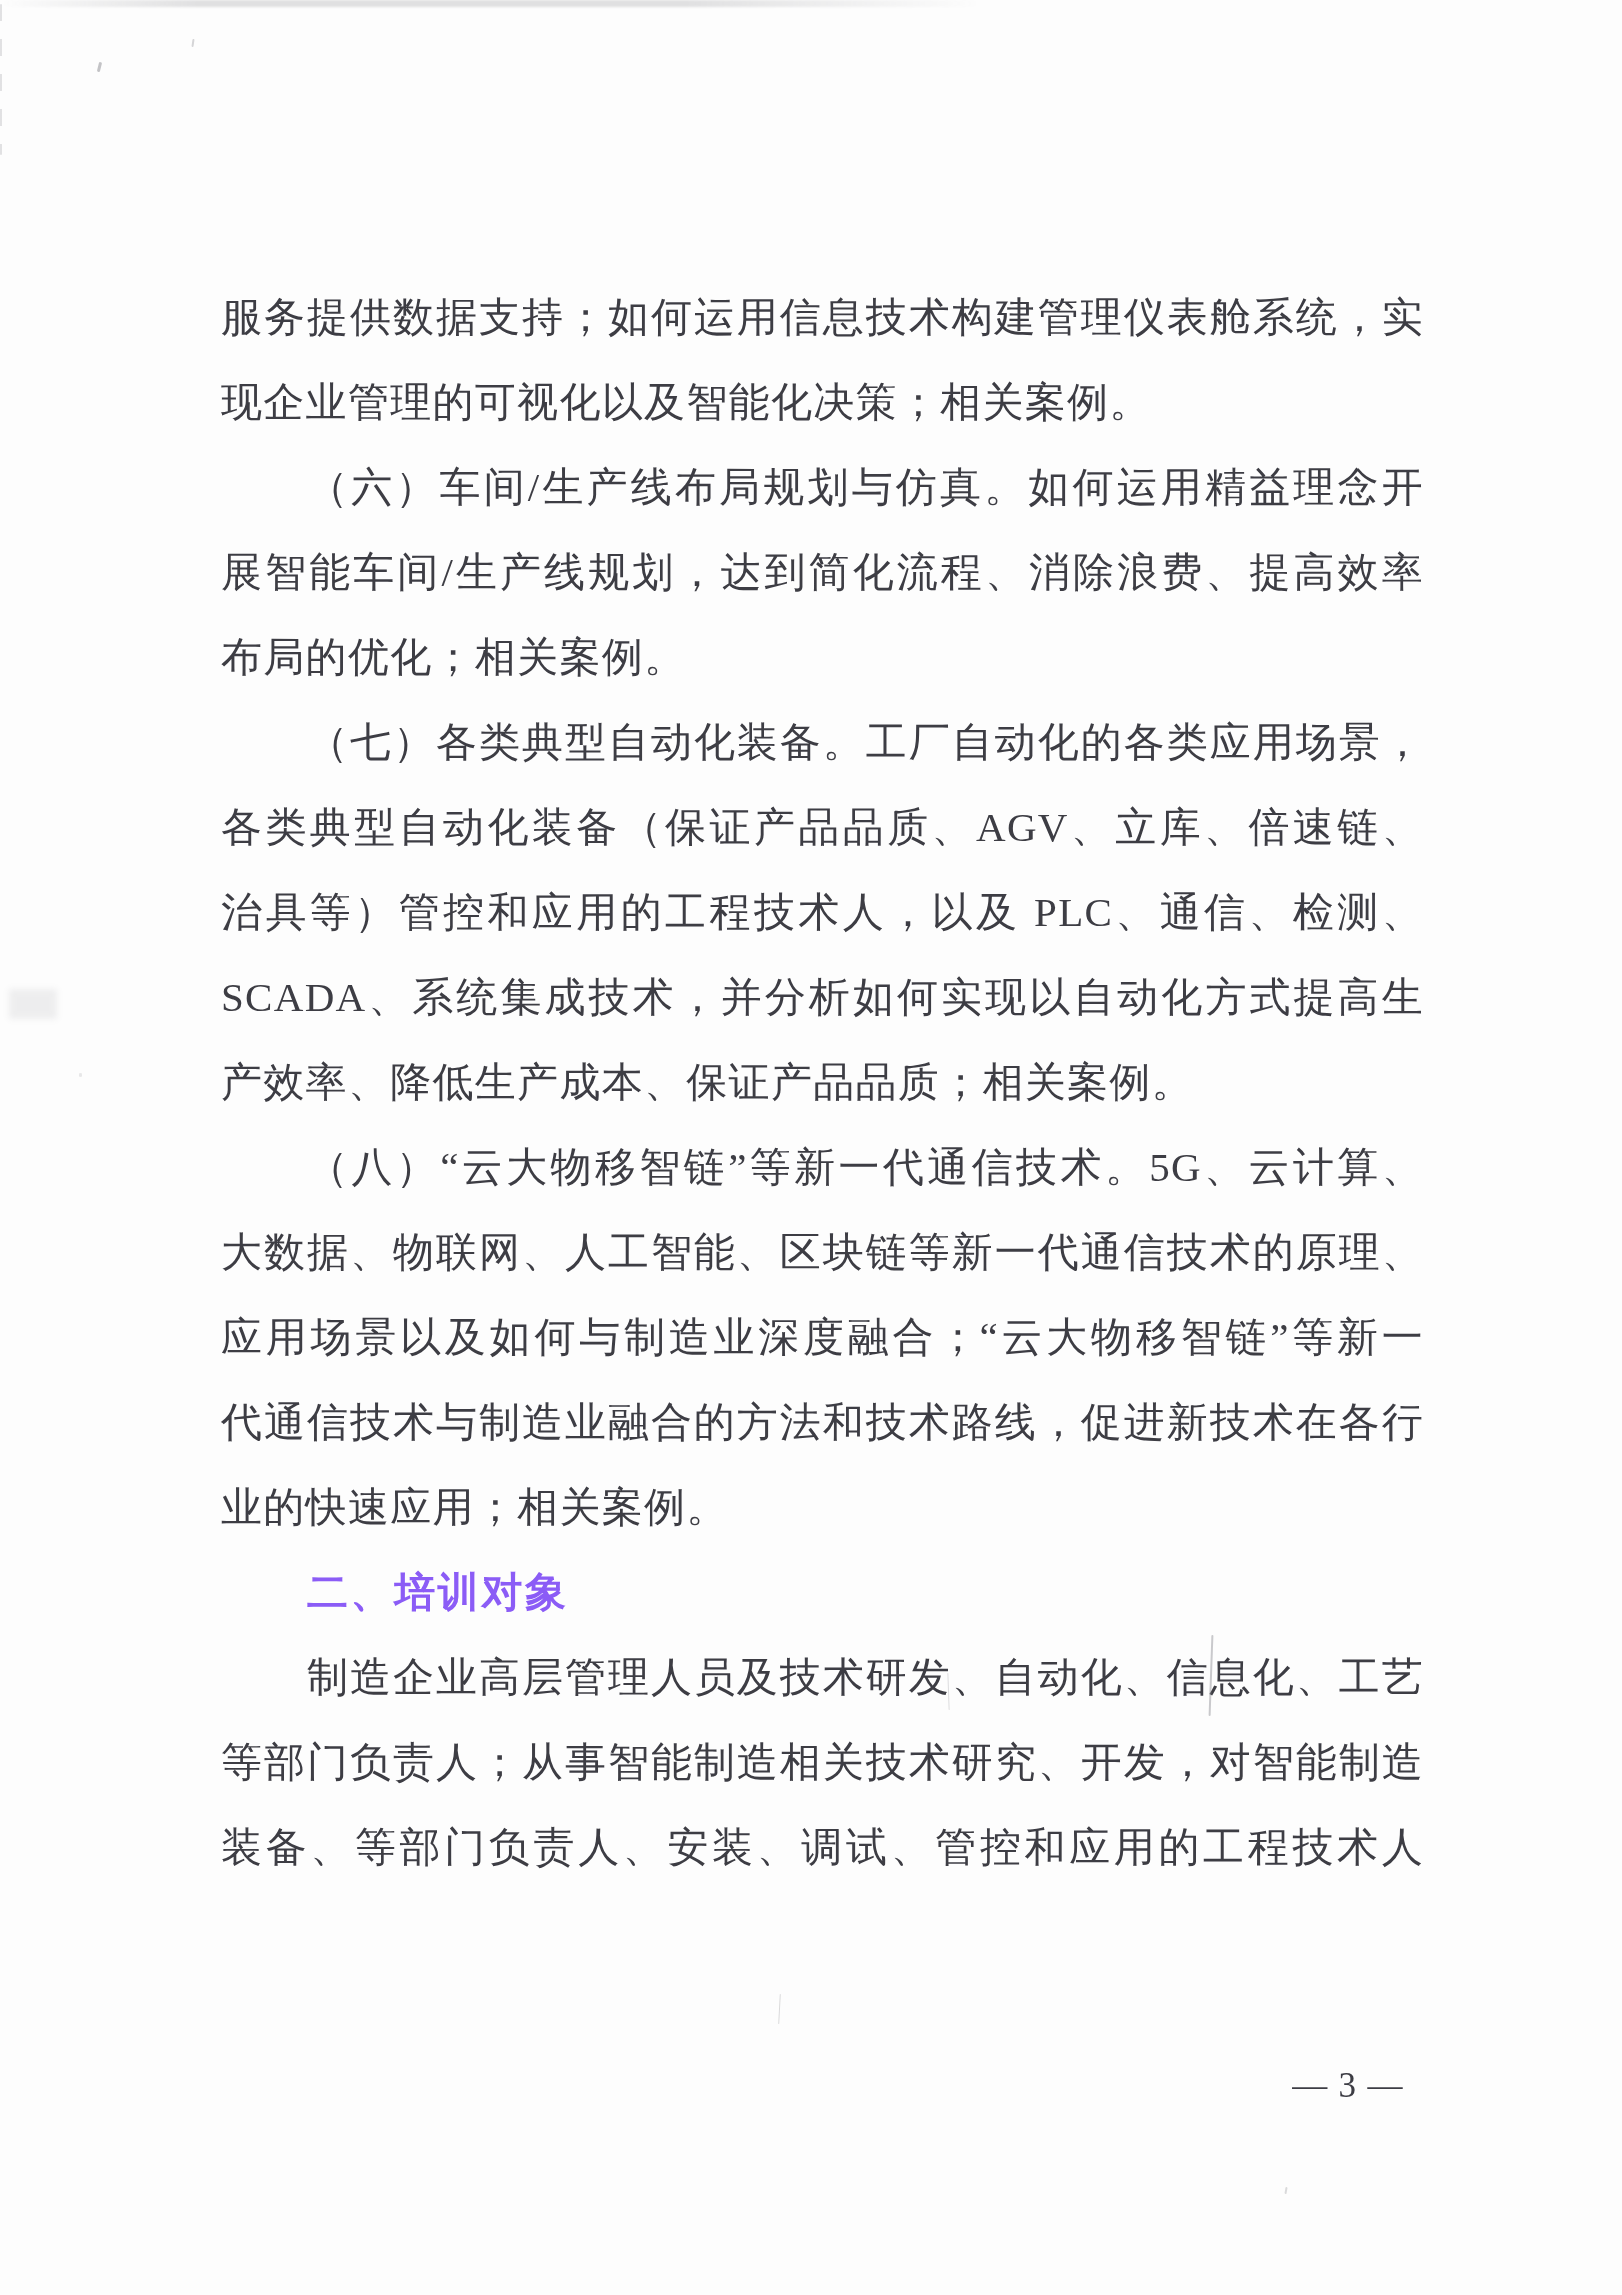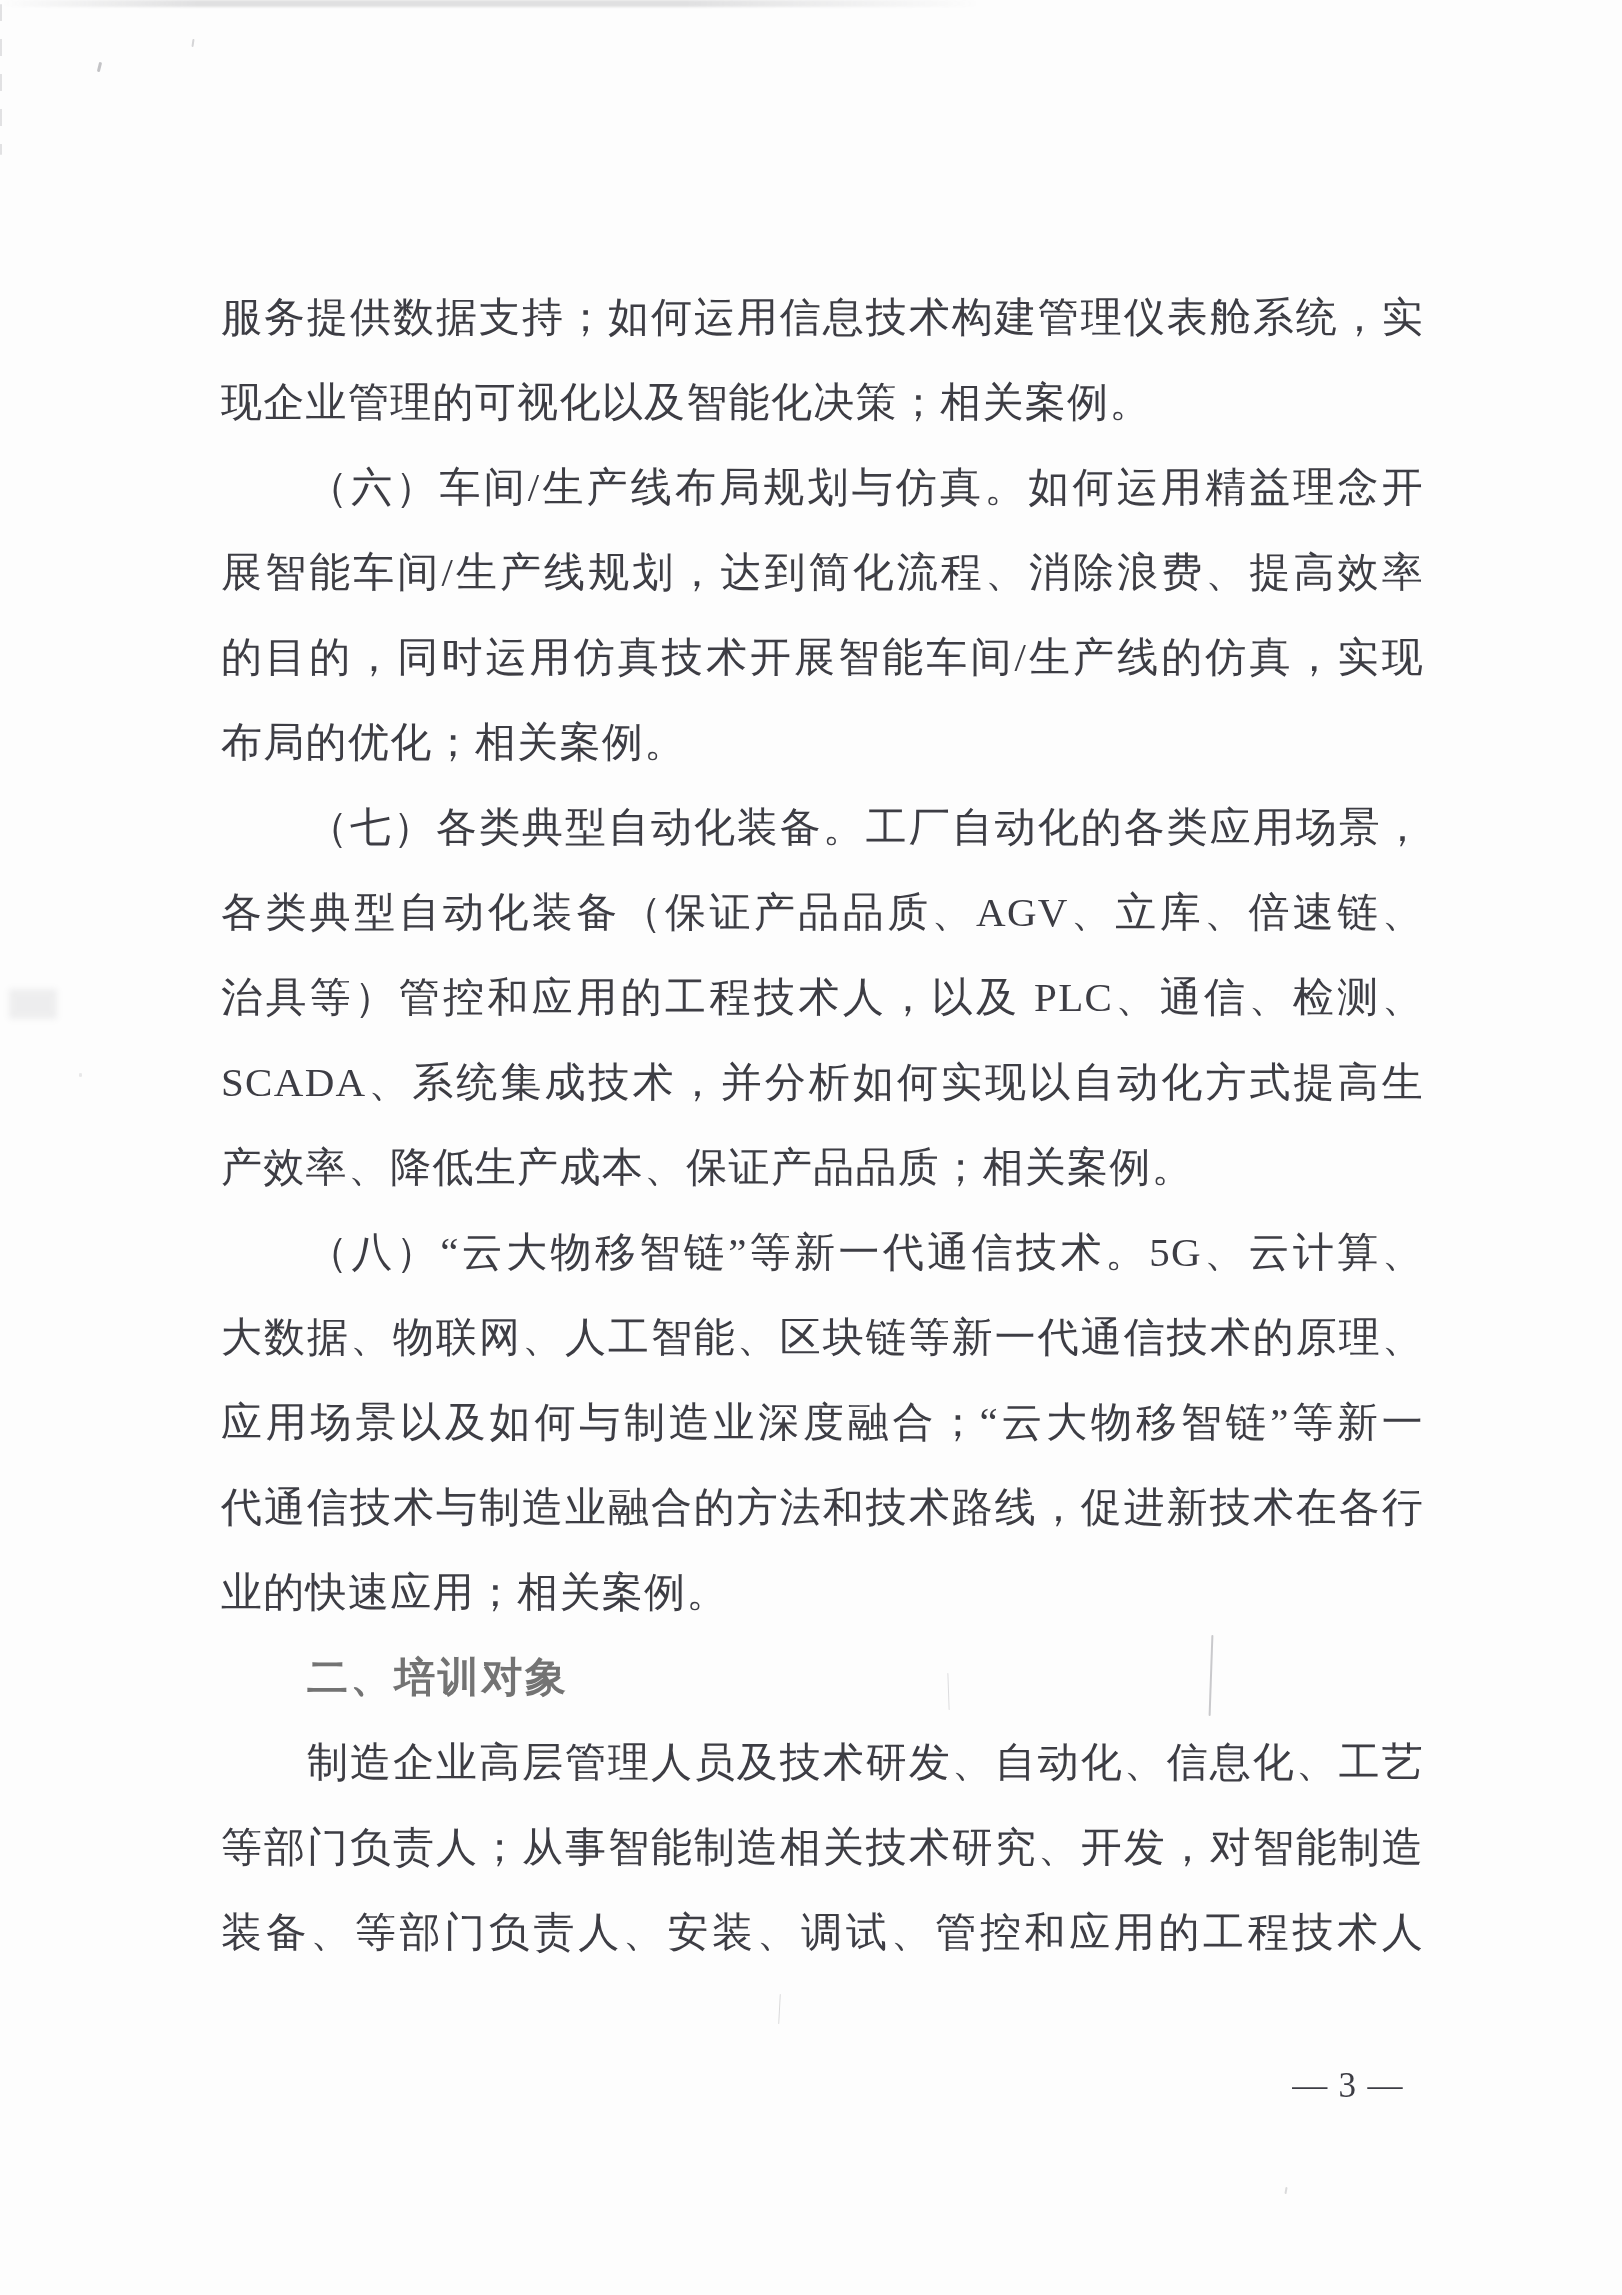--- a/index.html
+++ b/index.html
@@ -21,21 +21,21 @@
     font-size:41px;letter-spacing:1.3px;
     text-align:justify;
     white-space:normal;
   }
   .line.justify{ text-align-last:justify; }
   .line.end{ text-align-last:left; }
   .line.indent{ text-indent:86px; }
   .line.heading{
     font-family:"DejaVu Sans","Liberation Sans",sans-serif;
     font-weight:700;
-    color:#737373;
+    color:#8b5cf6;
     text-indent:86px;
     font-size:41px;
     text-align:center;text-align-last:left;
     letter-spacing:2.6px;
   }
   .page-number{
     position:absolute;left:1250px;top:2060px;width:196px;height:52px;
     line-height:52px;text-align:center;
     font-size:35px;color:#3c3c44;letter-spacing:1.3px;
     font-family:"Liberation Serif","DejaVu Serif",serif;
@@ -63,21 +63,20 @@
 </head>
 <body>
 
 <div class="page">
 
   <div class="text-block">
     <div class="line justify">服务提供数据支持；如何运用信息技术构建管理仪表舱系统，实</div>
     <div class="line end">现企业管理的可视化以及智能化决策；相关案例。</div>
     <div class="line justify indent">（六）车间/生产线布局规划与仿真。如何运用精益理念开</div>
     <div class="line justify">展智能车间/生产线规划，达到简化流程、消除浪费、提高效率</div>
-    <div class="line justify">的目的，同时运用仿真技术开展智能车间/生产线的仿真，实现</div>
     <div class="line end">布局的优化；相关案例。</div>
     <div class="line justify indent">（七）各类典型自动化装备。工厂自动化的各类应用场景，</div>
     <div class="line justify">各类典型自动化装备（保证产品品质、AGV、立库、倍速链、</div>
     <div class="line justify">治具等）管控和应用的工程技术人，以及 PLC、通信、检测、</div>
     <div class="line justify">SCADA、系统集成技术，并分析如何实现以自动化方式提高生</div>
     <div class="line end">产效率、降低生产成本、保证产品品质；相关案例。</div>
     <div class="line justify indent">（八）“云大物移智链”等新一代通信技术。5G、云计算、</div>
     <div class="line justify">大数据、物联网、人工智能、区块链等新一代通信技术的原理、</div>
     <div class="line justify">应用场景以及如何与制造业深度融合；“云大物移智链”等新一</div>
     <div class="line justify">代通信技术与制造业融合的方法和技术路线，促进新技术在各行</div>

